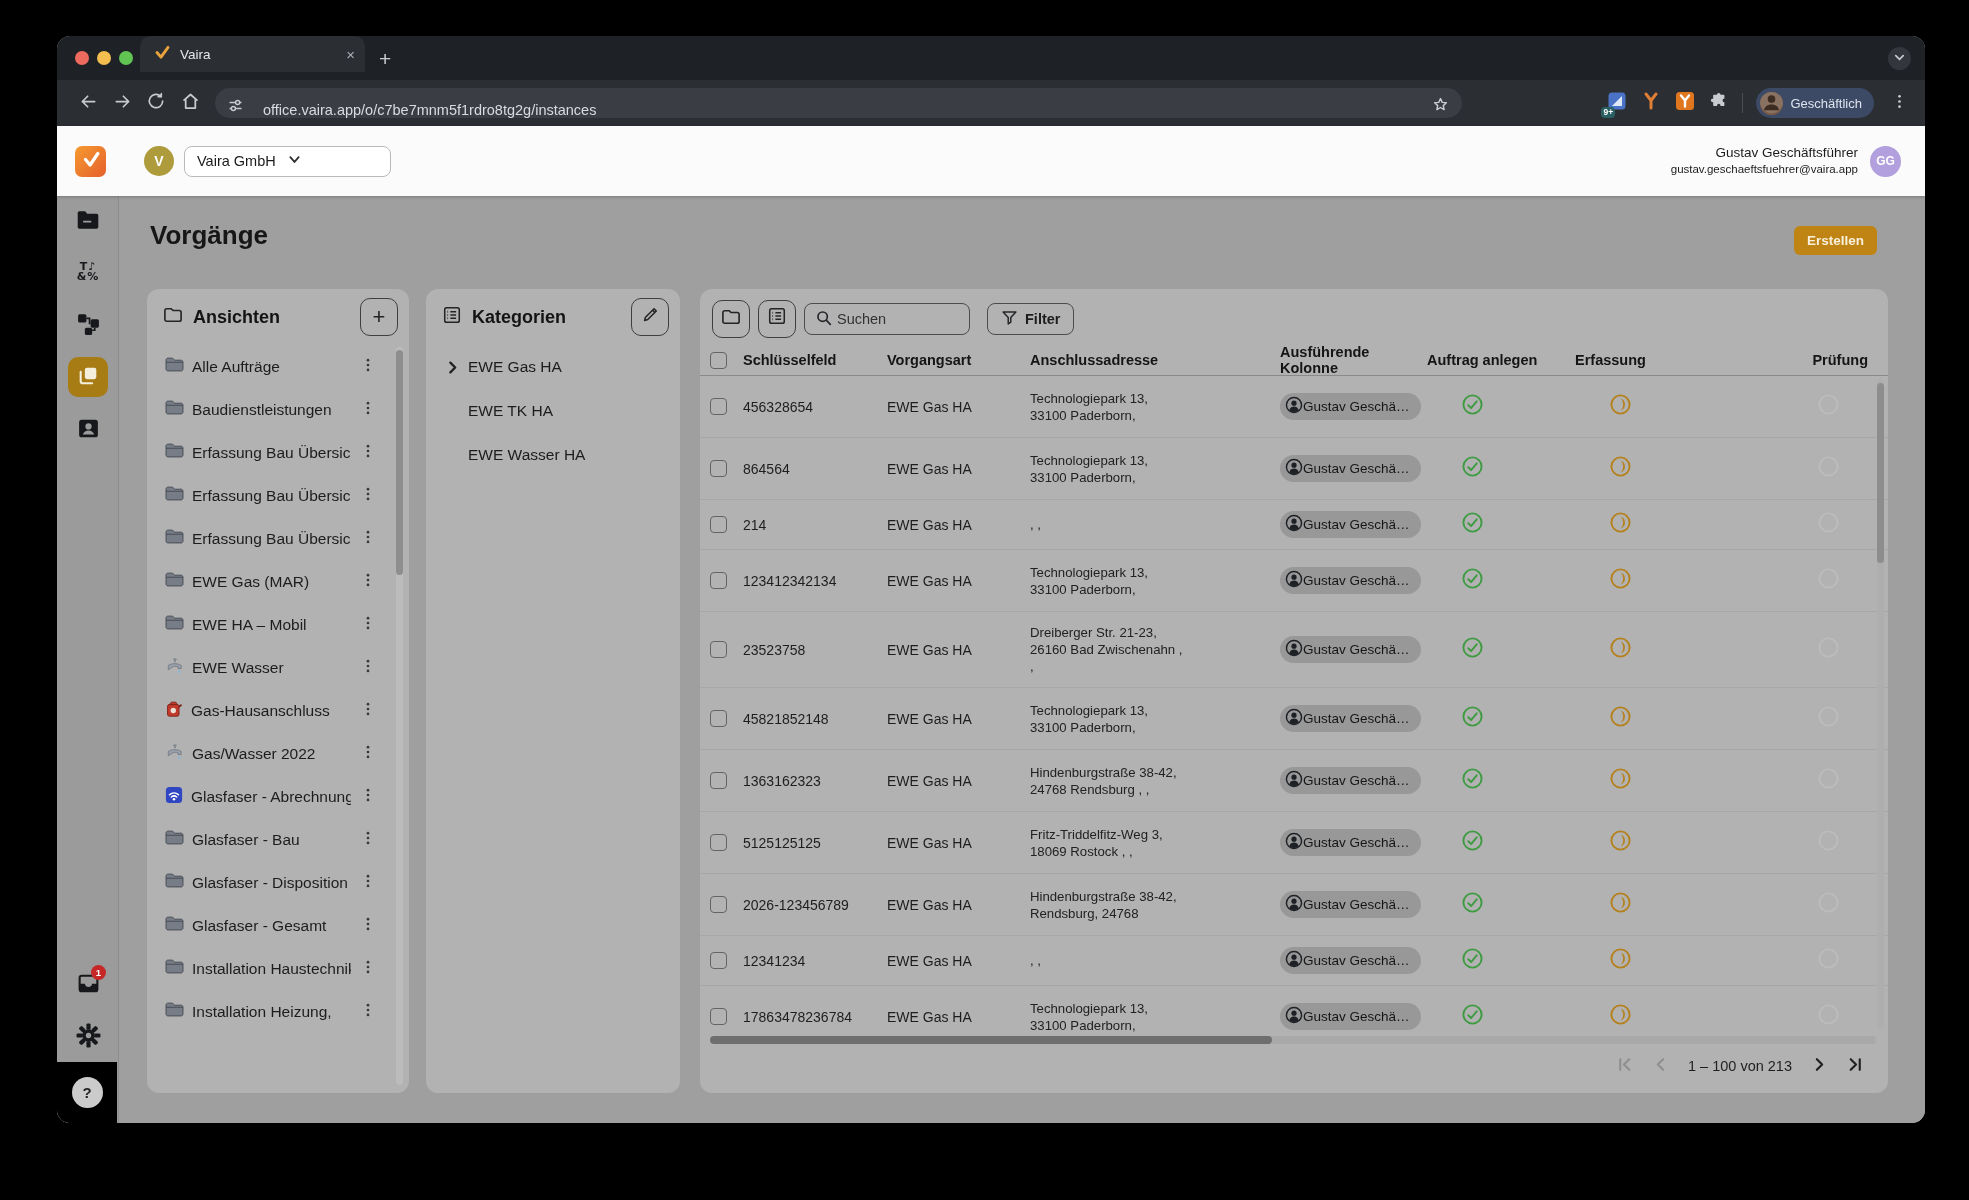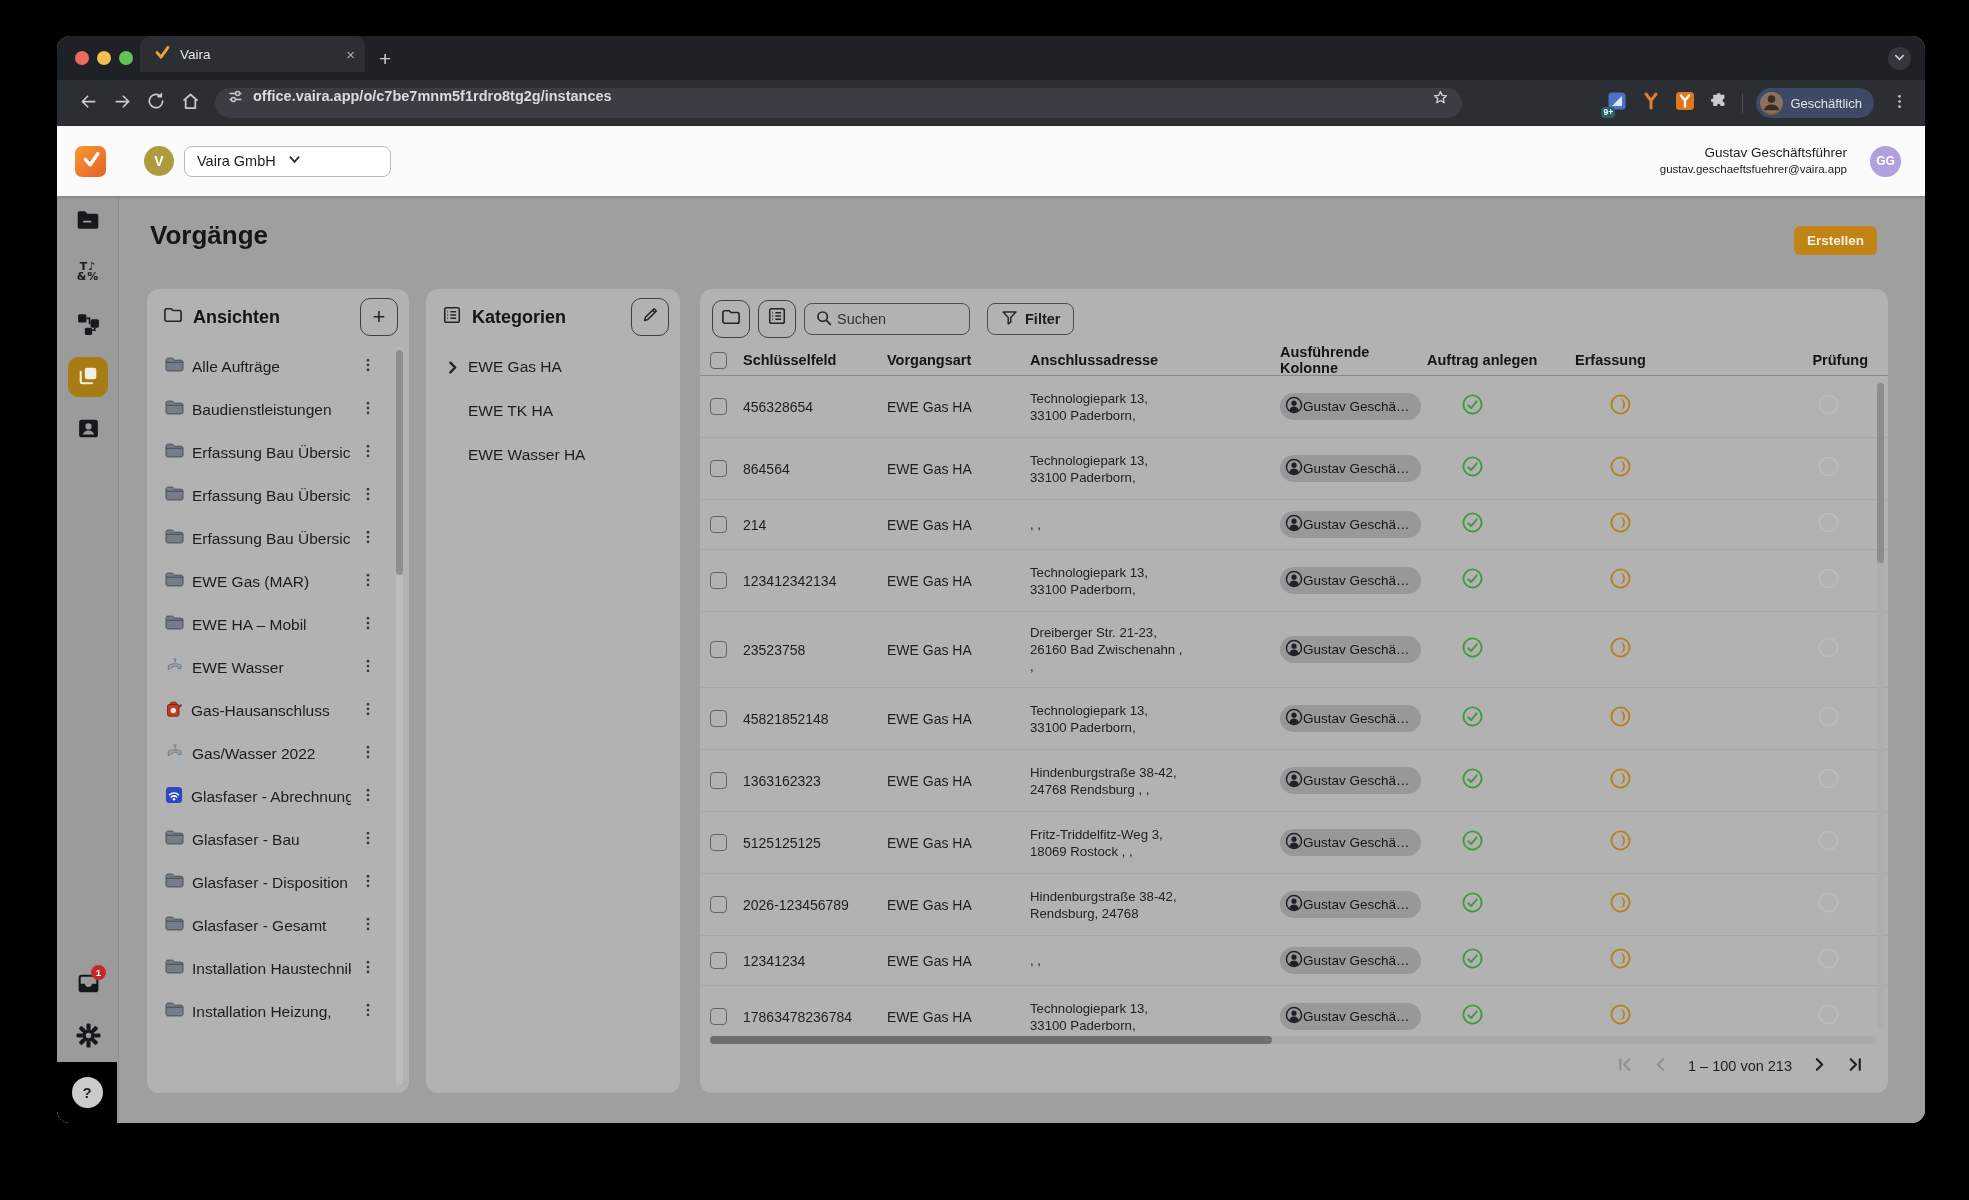--- a/index.html
+++ b/index.html
@@ -18,21 +18,21 @@
     border-radius:10px 10px 0 0;display:flex;align-items:center;gap:9px;padding:0 10px 0 14px;}
   .tab-title{color:#e6e8eb;font-size:13.5px;flex:1;}
   .tab-close{color:#aab0b6;font-size:15px;line-height:1;cursor:default;}
   .newtab{position:absolute;left:322px;top:11px;color:#c7cacf;font-size:21px;font-weight:400;}
   .tabsearch{position:absolute;right:14px;top:11px;width:23px;height:23px;border-radius:50%;
     background:#33363c;display:flex;align-items:center;justify-content:center;}
 
   .toolbar{position:relative;height:46px;background:#2b2e33;display:flex;align-items:center;padding:0 14px;}
   .navbtn{width:34px;height:34px;display:flex;align-items:center;justify-content:center;border-radius:50%;}
   .omnibox{margin-left:8px;width:1247px;height:30px;border-radius:15px;background:#3a3d43;
-    display:flex;align-items:flex-start;gap:9px;padding:0 12px;font-weight:bold;}
+    display:flex;align-items:flex-end;gap:19px;padding:0 12px;}
   .url{color:#d9dbdf;font-size:14.5px;flex:1;white-space:nowrap;overflow:hidden;}
   .ext-cluster{margin-left:auto;display:flex;align-items:center;gap:13px;}
   .ext{width:21px;height:21px;position:relative;display:flex;align-items:center;justify-content:center;}
   .ext-badge{position:absolute;left:-5px;bottom:-4px;background:#2a5f63;color:#fff;font-size:8.5px;
     font-weight:bold;border-radius:4px;padding:1px 2px;line-height:1;}
   .chrome-sep{width:1px;height:20px;background:#4a4d52;}
   .profile-chip{height:30px;border-radius:15px;background:#3c4a66;display:flex;align-items:center;
     gap:7px;padding:0 12px 0 4px;}
   .profile-avatar{width:23px;height:23px;border-radius:50%;background:#7a5c49;overflow:hidden;
     display:flex;align-items:center;justify-content:center;}
@@ -44,21 +44,21 @@
   .logo{width:31px;height:31px;border-radius:7px;background:linear-gradient(135deg,#f59a30,#e5602c);
     display:flex;align-items:center;justify-content:center;}
   .org-avatar{margin-left:38px;width:30px;height:30px;border-radius:50%;background:#ad9b3c;color:#fff;
     font-weight:bold;font-size:14px;display:flex;align-items:center;justify-content:center;}
   .org-select{margin-left:10px;width:207px;height:31px;border:1.3px solid #b9b9b9;border-radius:8px;
     background:#fff;display:flex;align-items:center;padding:0 12px;font-size:14.5px;color:#1b1b1b;}
   .org-select span{flex:1;}
   .user-block{margin-left:auto;text-align:right;line-height:1.25;}
   .user-name{font-size:13.5px;color:#1c1c1c;}
   .user-email{font-size:11.5px;color:#1c1c1c;}
-  .user-avatar{margin-left:23px;width:31px;height:31px;border-radius:50%;background:#b29fdd;color:#fff;
+  .user-avatar{margin-left:12px;width:31px;height:31px;border-radius:50%;background:#b29fdd;color:#fff;
     font-weight:bold;font-size:12px;display:flex;align-items:center;justify-content:center;}
 
   
   .main{position:absolute;top:160px;left:0;right:0;bottom:0;background:#9f9f9f;}
   .rail{position:absolute;left:0;top:0;bottom:0;width:62px;background:#9b9b9b;border-right:1px solid #8d8d8d;}
   .rail-btn{position:absolute;left:11px;width:40px;height:40px;border-radius:10px;
     display:flex;align-items:center;justify-content:center;}
   .rail-btn.active{background:#a87c15;}
   .sym-icon{color:#17181b;font-weight:bold;font-size:11px;line-height:10px;letter-spacing:1px;
     text-align:center;font-family:"DejaVu Sans",sans-serif;}

